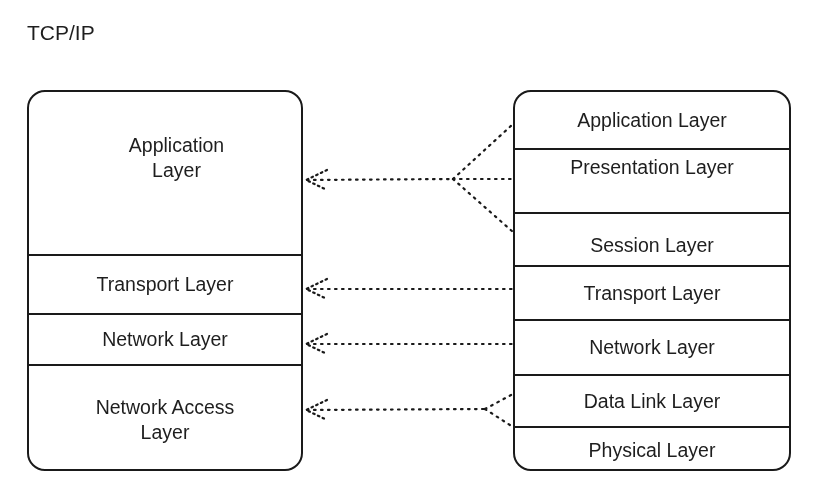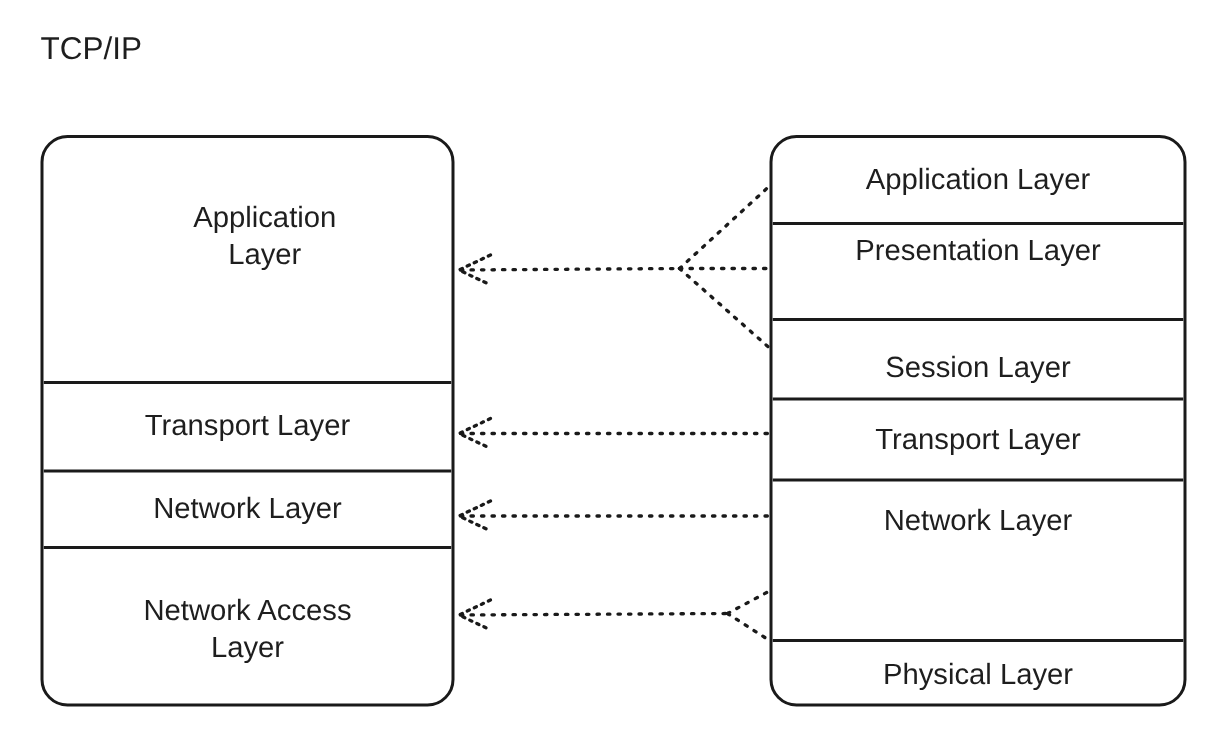--- a/index.html
+++ b/index.html
@@ -115,20 +115,23 @@
     </div>
     <div class="layer-row divided" id="osi-row-2" style="top:120px;height:65px;">
       <span>Session Layer</span>
     </div>
     <div class="layer-row divided" id="osi-row-3" style="top:173px;height:54px;">
       <span>Transport Layer</span>
     </div>
     <div class="layer-row divided" id="osi-row-4" style="top:227px;height:55px;">
       <span>Network Layer</span>
     </div>
+    <div class="layer-row divided" id="osi-row-5" style="top:282px;height:52px;">
+      <span>Data Link Layer</span>
+    </div>
     <div class="layer-row divided" id="osi-row-6" style="top:334px;height:47px;">
       <span>Physical Layer</span>
     </div>
   </div>
 
   <svg id="connectors" viewBox="0 0 819 498">
 
     <g>
       <path d="M 307 180 L 453 179"></path>
       <path d="M 453 179 L 513 124"></path>

